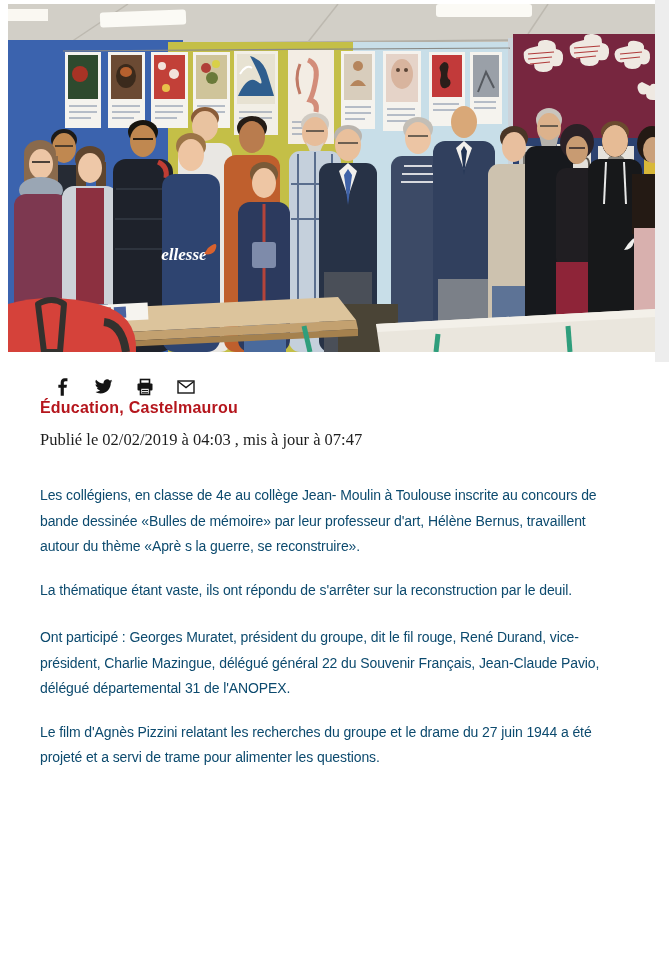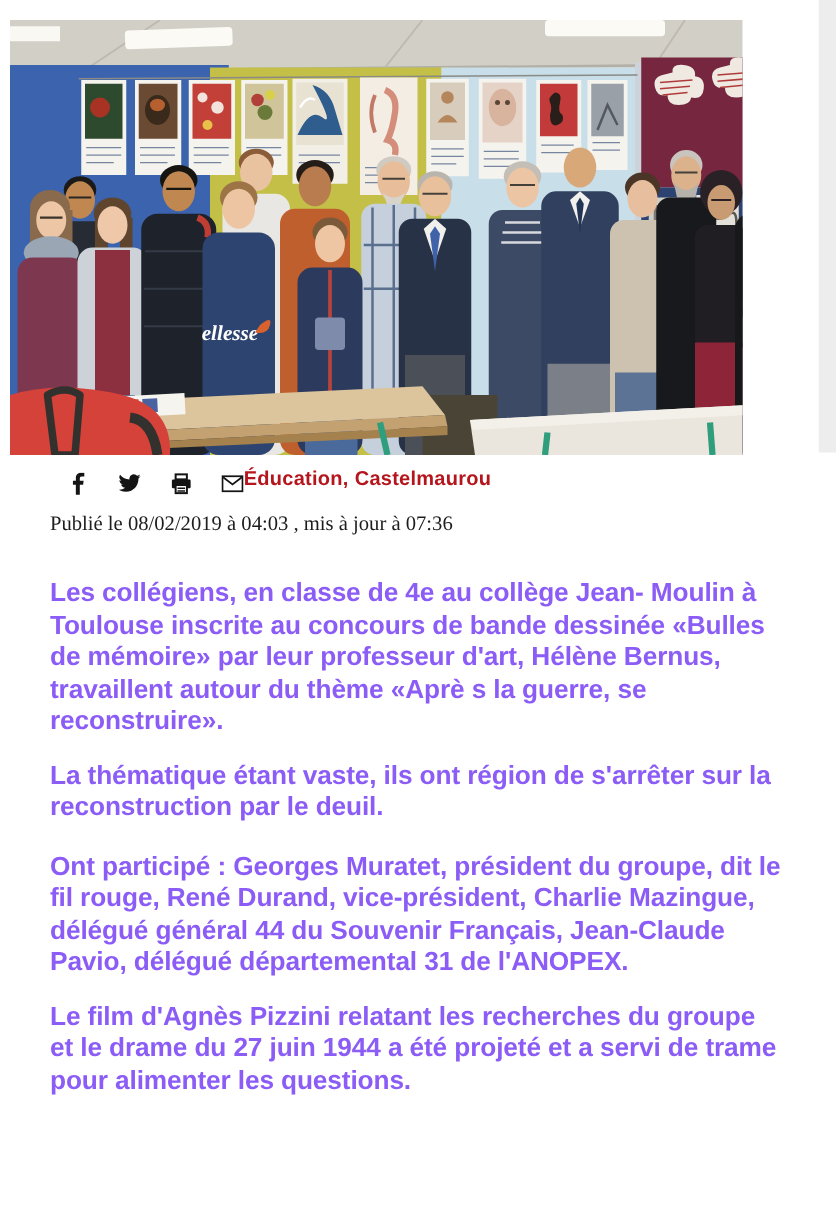--- a/index.html
+++ b/index.html
@@ -1,33 +1,33 @@
 <!DOCTYPE html>
 <html><head>
 <meta charset="utf-8">
 <style>
   html,body{margin:0;padding:0;}
   body{
     width:669px;height:967px;position:relative;background:#ffffff;
     font-family:"Liberation Sans",sans-serif;overflow:hidden;
   }
-  .photo-wrap{position:absolute;left:8px;top:16px;width:586px;height:348px;overflow:hidden;}
+  .photo-wrap{position:absolute;left:8px;top:4px;width:647px;height:348px;overflow:hidden;}
   .photo-wrap svg{display:block;}
   .side-strip{position:absolute;left:655px;top:0;width:14px;height:362px;background:#ededed;}
   .content{position:absolute;left:40px;top:372px;width:586px;}
-  .meta-row{display:flex;justify-content:flex-start;align-items:flex-start;}
+  .meta-row{display:flex;justify-content:space-between;align-items:flex-start;flex-direction:column;}
   .share{display:flex;gap:23px;padding:6px 0 0 14px;}
   .share a{display:block;width:18px;height:18px;color:#141414;text-decoration:none;cursor:pointer;}
   .share a svg{display:block;width:18px;height:18px;}
   .categories{display:flex;gap:5px;padding-top:3px;font-weight:bold;font-size:16px;letter-spacing:.2px;}
   .categories a{color:#b5161d;text-decoration:none;cursor:pointer;}
   .pubdate{margin-top:13px;font-family:"Liberation Serif",serif;font-size:16.5px;color:#1d1d1d;}
   .article{margin-top:33px;}
   .article p{
-    margin:0 0 18px 0;font-size:21px;line-height:25.5px;color:#8b5cf6;letter-spacing:-0.1px;font-weight:bold;
+    margin:0 0 18px 0;font-size:14px;line-height:25.5px;color:#0c4a6e;letter-spacing:-0.1px;
   }
   .article p:nth-child(3){margin-top:22px;}
 </style>
 </head>
 <body>
 
 <div class="photo-wrap">
 <svg viewBox="0 0 647 348" width="647" height="348" xmlns="http://www.w3.org/2000/svg">
 
   <g>
@@ -390,21 +390,21 @@
             </g>
           </svg>
       </a>
     </div>
     <div class="categories">
       <a>Éducation,</a>
       <a>Castelmaurou</a>
     </div>
   </div>
 
-  <div class="pubdate">Publié le 08/02/2019 à 04:03 , mis à jour à 07:36</div>
+  <div class="pubdate">Publié le 02/02/2019 à 04:03 , mis à jour à 07:47</div>
 
   <div class="article">
     <p>Les collégiens, en classe de 4e au collège Jean- Moulin à Toulouse inscrite au concours de bande dessinée «Bulles de mémoire» par leur professeur d'art, Hélène Bernus, travaillent autour du thème «Aprè s la guerre, se reconstruire».</p>
-    <p>La thématique étant vaste, ils ont région de s'arrêter sur la reconstruction par le deuil.</p>
-    <p>Ont participé : Georges Muratet, président du groupe, dit le fil rouge, René Durand, vice-président, Charlie Mazingue, délégué général 44 du Souvenir Français, Jean-Claude Pavio, délégué départemental 31 de l'ANOPEX.</p>
+    <p>La thématique étant vaste, ils ont répondu de s'arrêter sur la reconstruction par le deuil.</p>
+    <p>Ont participé : Georges Muratet, président du groupe, dit le fil rouge, René Durand, vice-président, Charlie Mazingue, délégué général 22 du Souvenir Français, Jean-Claude Pavio, délégué départemental 31 de l'ANOPEX.</p>
     <p>Le film d'Agnès Pizzini relatant les recherches du groupe et le drame du 27 juin 1944 a été projeté et a servi de trame pour alimenter les questions.</p>
   </div>
 </div>
 
 </body></html>

